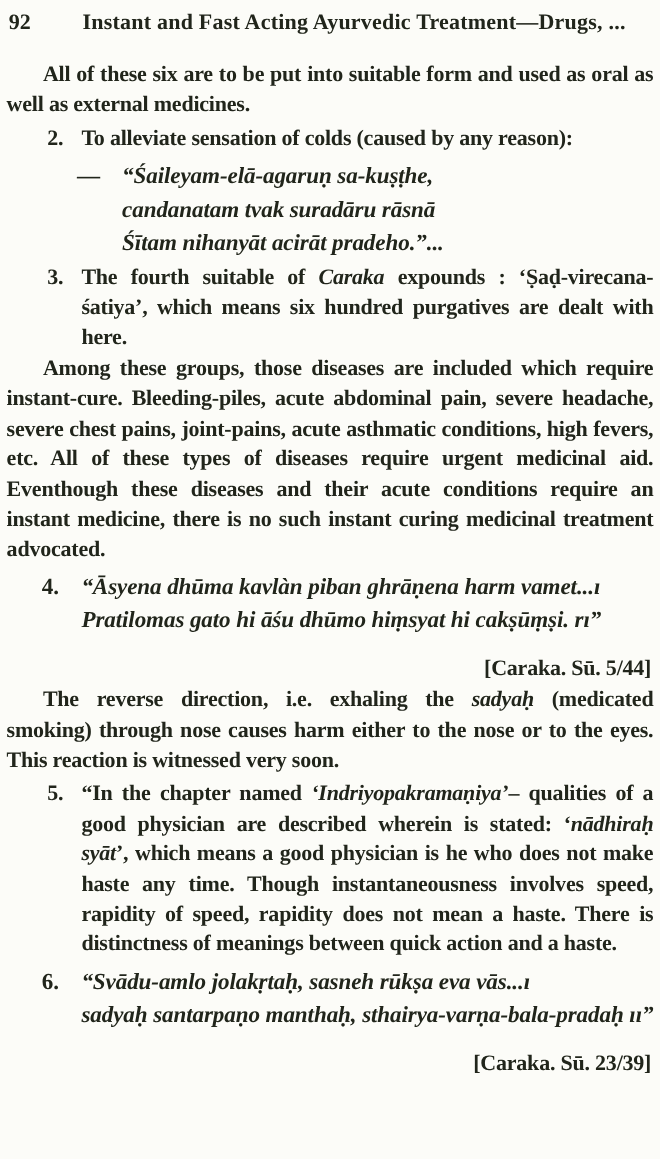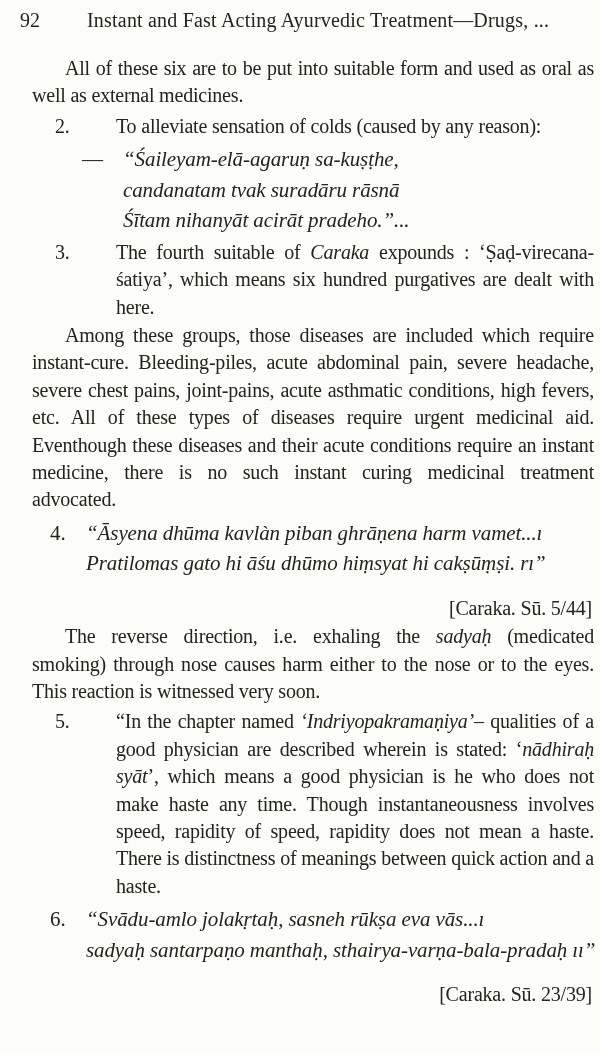--- a/index.html
+++ b/index.html
@@ -5,60 +5,61 @@
   html, body { margin: 0; padding: 0; }
   body {
     width: 600px; height: 1054px;
     background: #f6f6f2;
     font-family: "Liberation Serif", "DejaVu Serif", serif;
     color: #21251b;
   }
   .page {
     box-sizing: border-box;
     width: 600px; height: 1054px;
-    padding: 8px 6px 0 16px;
+    padding: 8px 6px 0 4px;
     background: #fcfcf8;
     overflow: hidden;
+    font-weight: bold;
   }
   .hdr {
     display: flex;
     align-items: baseline;
     font-size: 20px;
     line-height: 24px;
     white-space: nowrap;
   }
   .hdr .pnum { margin-left: 4px; }
   .hdr .rtitle { margin-left: 47px; letter-spacing: 0.2px; }
   main {
     display: block;
     margin-top: 23px;
     font-size: 20px;
     line-height: 27.4px;
     letter-spacing: -0.2px;
   }
   .para {
-    margin: 1px 0 0 16px;
+    margin: 1px 0 0 2px;
     text-align: justify;
     text-indent: 33px;
   }
   .numbered { display: flex; margin-top: 3px; }
   .num {
     flex: none;
     margin-left: 39px;
     width: 31px;
     font-style: normal;
   }
   .vdash {
     flex: none;
     margin-left: 66px;
     width: 41px;
     font-style: normal;
   }
   .verse .num { margin-left: 34px; width: 36px; }
-  .ntext { flex: 1; text-align: justify; margin-left: 30px; }
+  .ntext { flex: 1; text-align: justify; }
   .verse { font-style: italic; font-size: 21px; line-height: 30.5px; margin-top: 4px; letter-spacing: -0.1px; }
   .vlines { flex: 1; }
   .vline { white-space: nowrap; }
   .citation { text-align: right; margin-top: 16px; padding-right: 2px; }
   em { font-style: italic; }
 </style>
 </head>
 <body>
 
 <div class="page">

